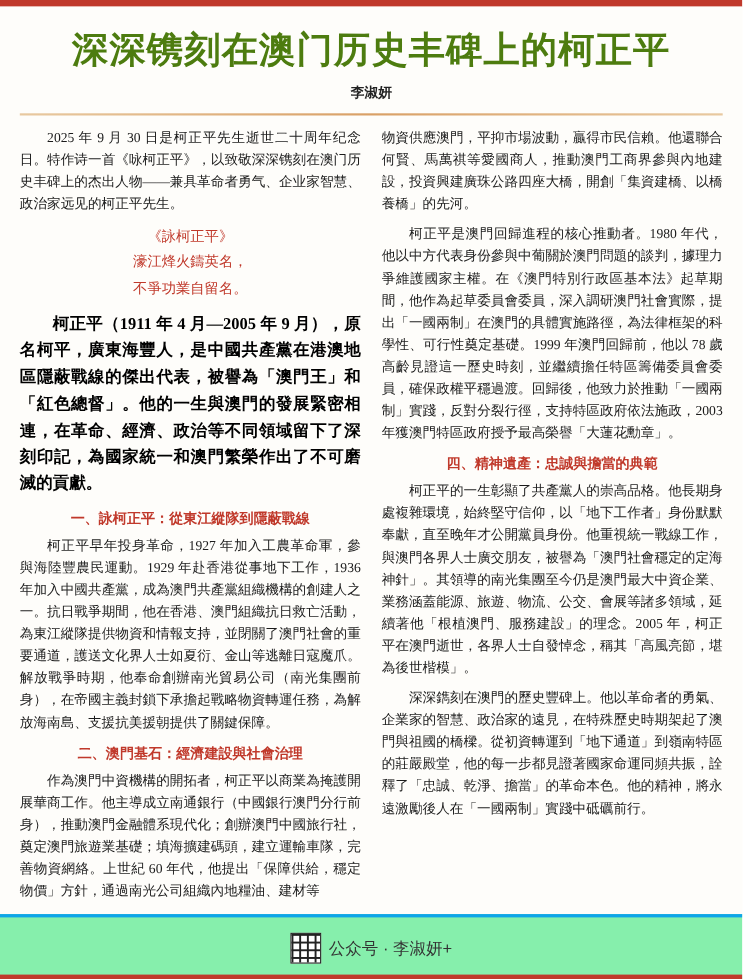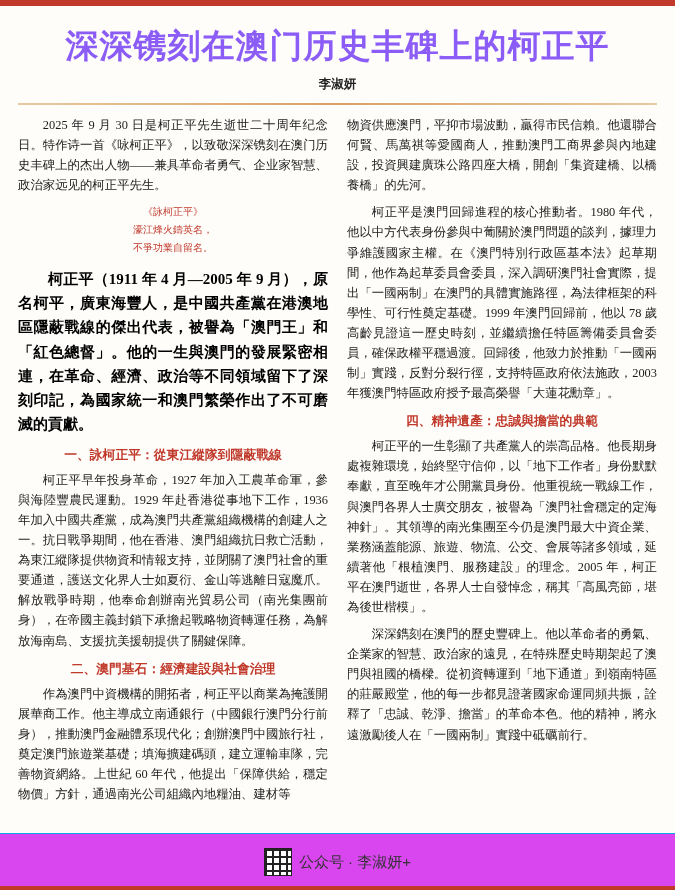--- a/index.html
+++ b/index.html
@@ -30,21 +30,21 @@
     right: 0;
     bottom: 0;
     background: #fefdfa;
     padding: 16px 18px 0 18px;
     box-sizing: border-box;
   }
   .doc-title {
     text-align: center;
     font-size: 33px;
     font-weight: bold;
-    color: #8b5cf6;
+    color: #4d7c0f;
     letter-spacing: 1px;
     line-height: 1.15;
     margin: 6px 0 10px 0;
     font-family: "Liberation Serif", "DejaVu Serif", serif;
   }
   .byline {
     text-align: center;
     font-size: 12.5px;
     color: #222;
     font-weight: bold;
@@ -70,21 +70,21 @@
     color: #1b1b1b;
     margin: 0 0 7px 0;
     text-align: justify;
     text-indent: 2em;
   }
   p.body.noindent {
     text-indent: 0;
   }
   .poem {
     color: #c0392b;
-    font-size: 10px;
+    font-size: 13px;
     line-height: 1.78;
     text-align: center;
     margin: 8px 0 10px 0;
   }
   .poem div {
     white-space: nowrap;
   }
   .lede {
     color: #000000;
     font-size: 15px;
@@ -100,26 +100,26 @@
     font-size: 12.8px;
     text-align: center;
     margin: 10px 0 6px 0;
   }
   .footer {
     position: absolute;
     left: 0;
     right: 0;
     bottom: 0;
     height: 56px;
-    background: #d946ef;
+    background: #86efac;
     display: flex;
     align-items: center;
     justify-content: center;
     gap: 7px;
-    border-top: 1px solid #0ea5e9;
+    border-top: 3px solid #0ea5e9;
   }
   .qr {
     width: 28px;
     height: 28px;
     background:
       linear-gradient(90deg, #222 2px, transparent 2px) 0 0/7px 7px,
       linear-gradient(#222 2px, transparent 2px) 0 0/7px 7px,
       #fff;
     border: 1.5px solid #222;
     box-sizing: border-box;

